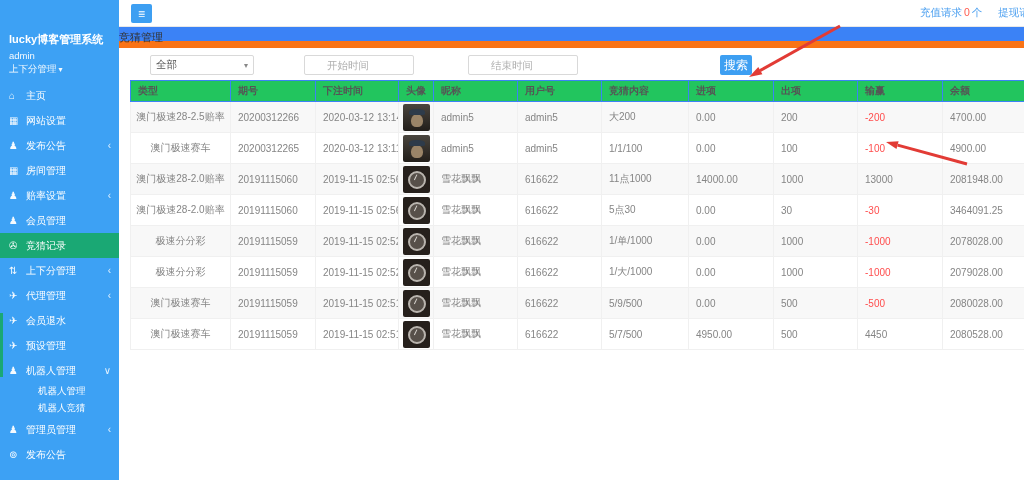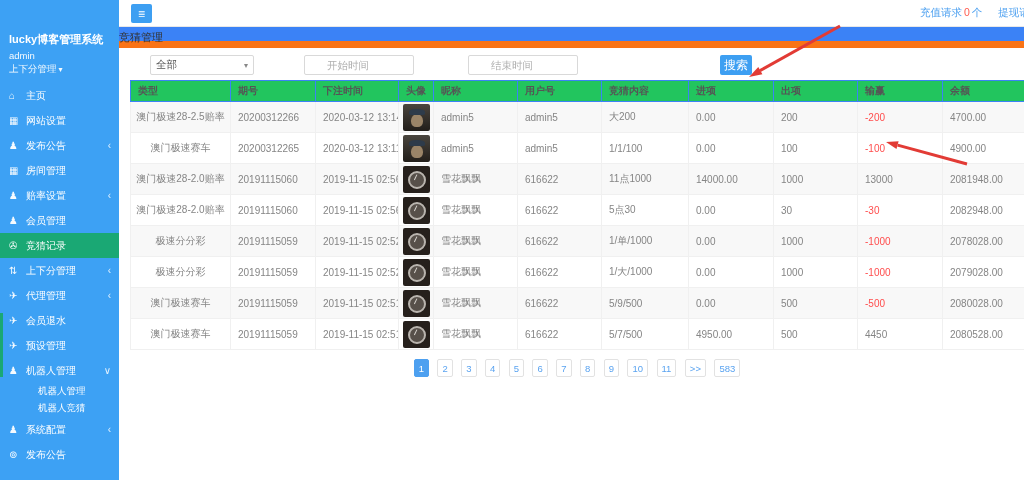--- a/index.html
+++ b/index.html
@@ -180,21 +180,21 @@
       </div>
 
       <div class="nav-item sub">
 
         <span class="nav-label">机器人竞猜</span>
         <span class="nav-chevron"></span>
       </div>
 
       <div class="nav-item">
         <span class="nav-icon">♟</span>
-        <span class="nav-label">系统配置</span>
+        <span class="nav-label">管理员管理</span>
         <span class="nav-chevron">‹</span>
       </div>
 
       <div class="nav-item">
         <span class="nav-icon">⊚</span>
         <span class="nav-label">发布公告</span>
         <span class="nav-chevron"></span>
       </div>
     </nav>
   <div class="group-indicator"></div>
@@ -307,21 +307,21 @@
             <td>2019-11-15 02:56:15</td>
             <td class="c-avatar">
               <div class="avatar watch"></div>
             </td>
             <td>雪花飘飘</td>
             <td>616622</td>
             <td>5点30</td>
             <td>0.00</td>
             <td>30</td>
             <td><span class="neg">-30</span></td>
-            <td>2082948.00</td>
+            <td>3464091.25</td>
           </tr>
 
           <tr>
             <td class="c-type">极速分分彩</td>
             <td>20191115059</td>
             <td>2019-11-15 02:52:53</td>
             <td class="c-avatar">
               <div class="avatar watch"></div>
             </td>
             <td>雪花飘飘</td>
@@ -376,49 +376,20 @@
             <td>616622</td>
             <td>5/7/500</td>
             <td>4950.00</td>
             <td>500</td>
             <td><span>4450</span></td>
             <td>2080528.00</td>
           </tr>
         </tbody>
     </table>
 
-    <div class="pagination">
-      
-    
-        <a class="page-btn active">1</a>
-      
-        <a class="page-btn">2</a>
-      
-        <a class="page-btn">3</a>
-      
-        <a class="page-btn">4</a>
-      
-        <a class="page-btn">5</a>
-      
-        <a class="page-btn">6</a>
-      
-        <a class="page-btn">7</a>
-      
-        <a class="page-btn">8</a>
-      
-        <a class="page-btn">9</a>
-      
-        <a class="page-btn">10</a>
-      
-        <a class="page-btn">11</a>
-      
-        <a class="page-btn">&gt;&gt;</a>
-      
-        <a class="page-btn">583</a>
-      </div>
   </div>
 </div>
 
 <svg class="annotations" viewBox="0 0 1024 480" xmlns="http://www.w3.org/2000/svg">
   <g>
     <line class="arrow-line" x1="840" y1="26" x2="760" y2="70.6"></line>
     <polygon class="arrow-head" points="749,77 758.3,66.9 762.4,74.2"></polygon>
   </g>
   <g>
     <line class="arrow-line" x1="967" y1="164" x2="897.6" y2="145.1"></line>

